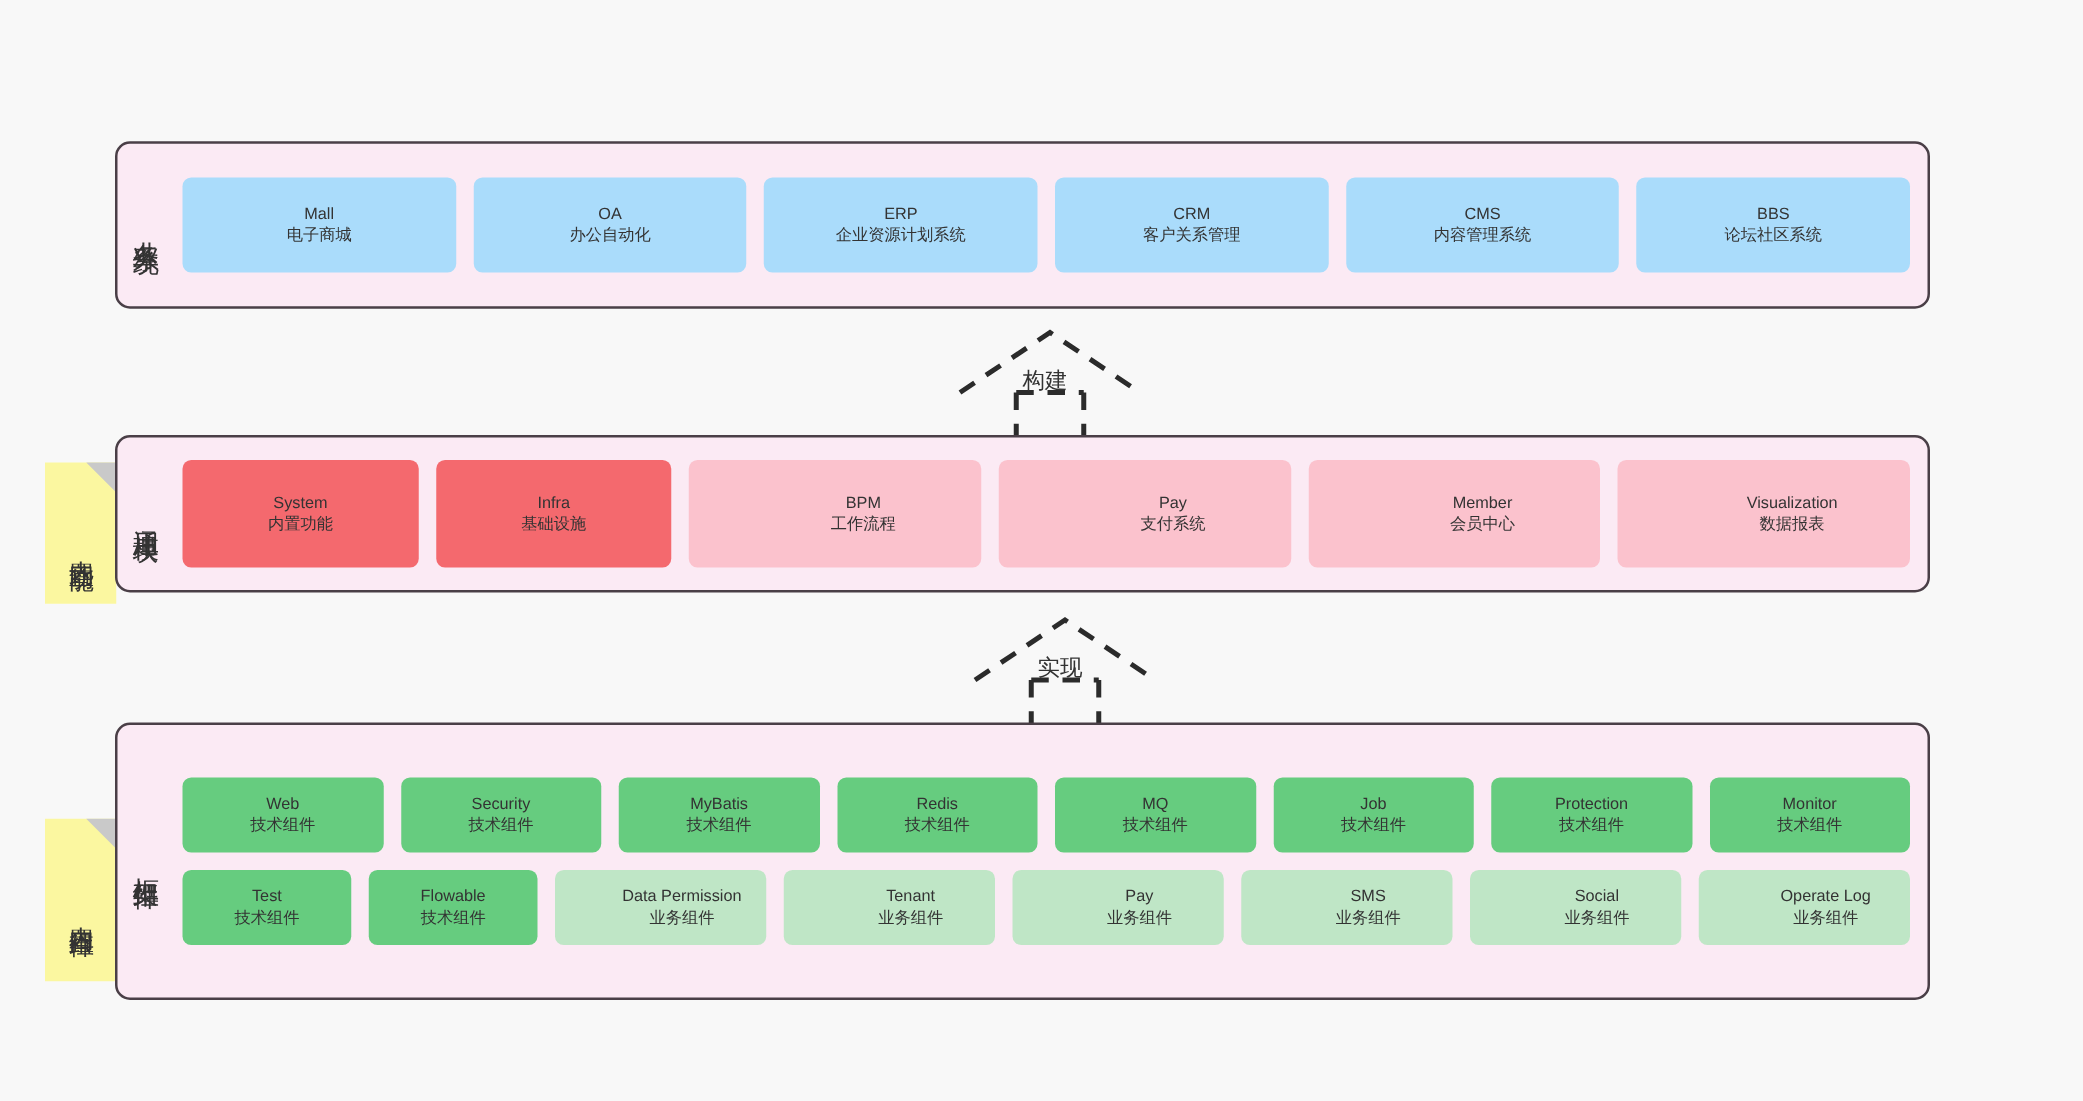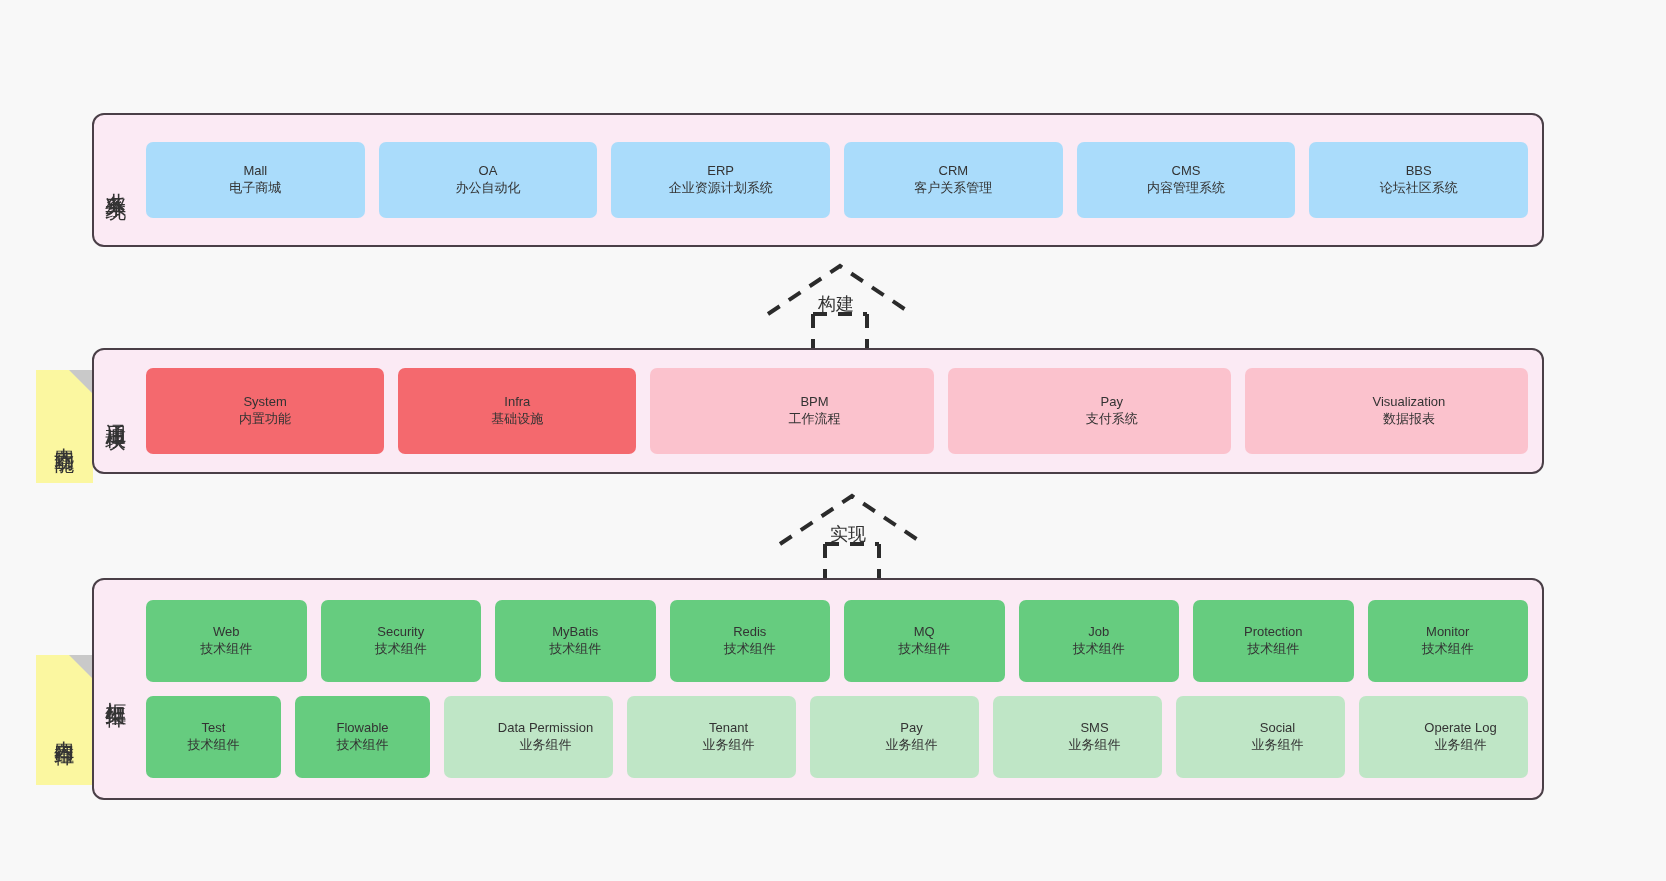--- a/index.html
+++ b/index.html
@@ -72,21 +72,21 @@
   #layer1{left:92px;top:113px;width:1452px;height:134px;}
   #layer1 .row{height:76px;}
   #layer1 .cell{background:#aadcfb;}
 
   
   #layer2{left:92px;top:348px;width:1452px;height:126px;}
   #layer2 .row{height:86px;}
 
   
   #layer3{left:92px;top:578px;width:1452px;height:222px;}
-  #layer3 .row{height:82px;}
+  #layer3 .row{height:60px;}
 
   .c-blue{background:#aadcfb;}
   .c-red{background:#f4696e;}
   .c-pink{background:#fbc2cd;padding-left:47px;}
   .c-green{background:#66cc7f;}
   .c-lgreen{background:#bfe6c6;padding-left:36px;}
 
   
   .note{
     position:absolute;
@@ -192,20 +192,24 @@
         </div>
         <div class="cell c-pink">
           <span class="en">BPM</span>
           <span class="cn">工作流程</span>
         </div>
         <div class="cell c-pink">
           <span class="en">Pay</span>
           <span class="cn">支付系统</span>
         </div>
         <div class="cell c-pink">
+          <span class="en">Member</span>
+          <span class="cn">会员中心</span>
+        </div>
+        <div class="cell c-pink">
           <span class="en">Visualization</span>
           <span class="cn">数据报表</span>
         </div>
       </div>
     </div>
   </div>
 
   <div class="arrow" id="arrow2">
     <svg width="180" height="92" viewBox="0 0 180 92">
       <path d="M 18 56 L 90 8 L 162 56" fill="none" stroke="#2b2b2b" stroke-width="4" stroke-dasharray="14,11" stroke-linecap="butt"></path>

